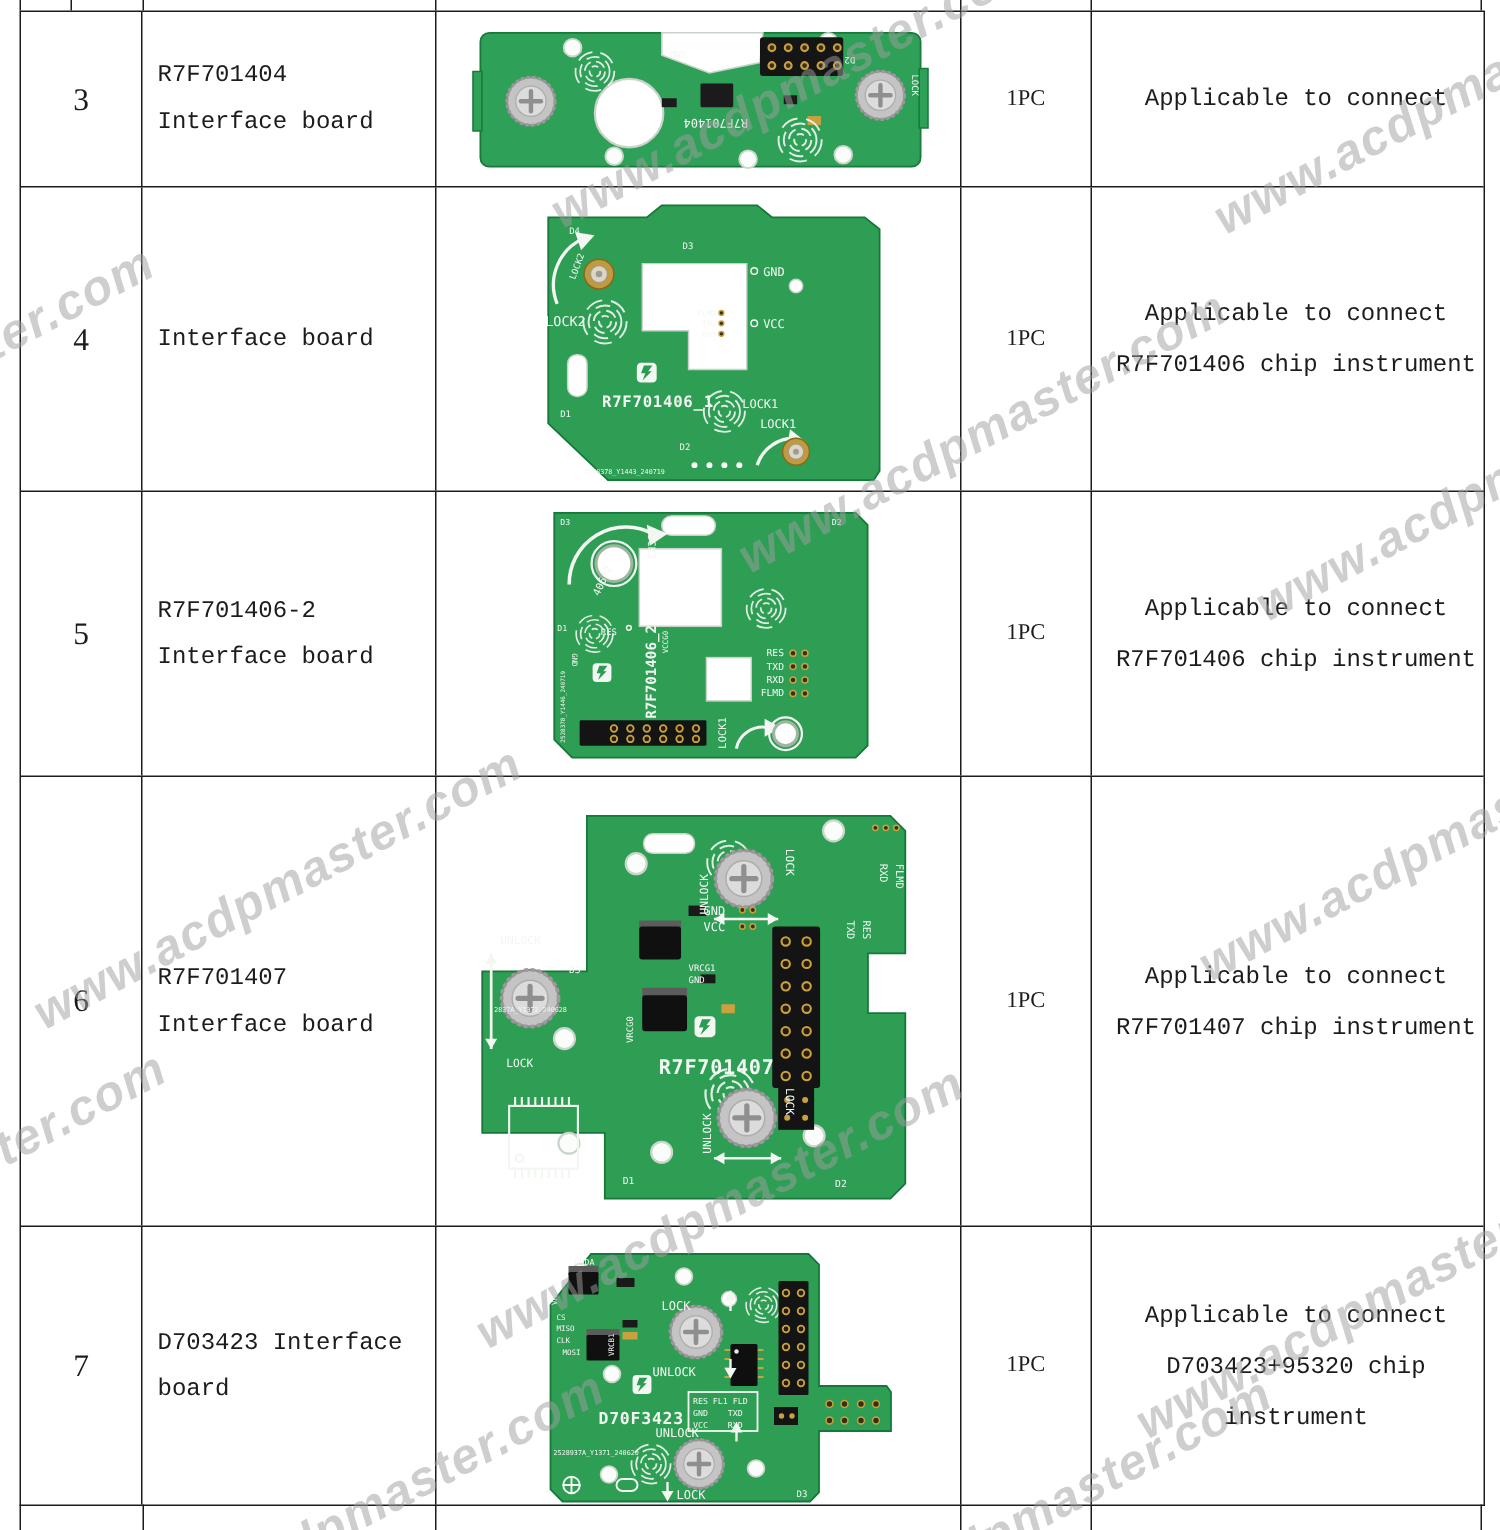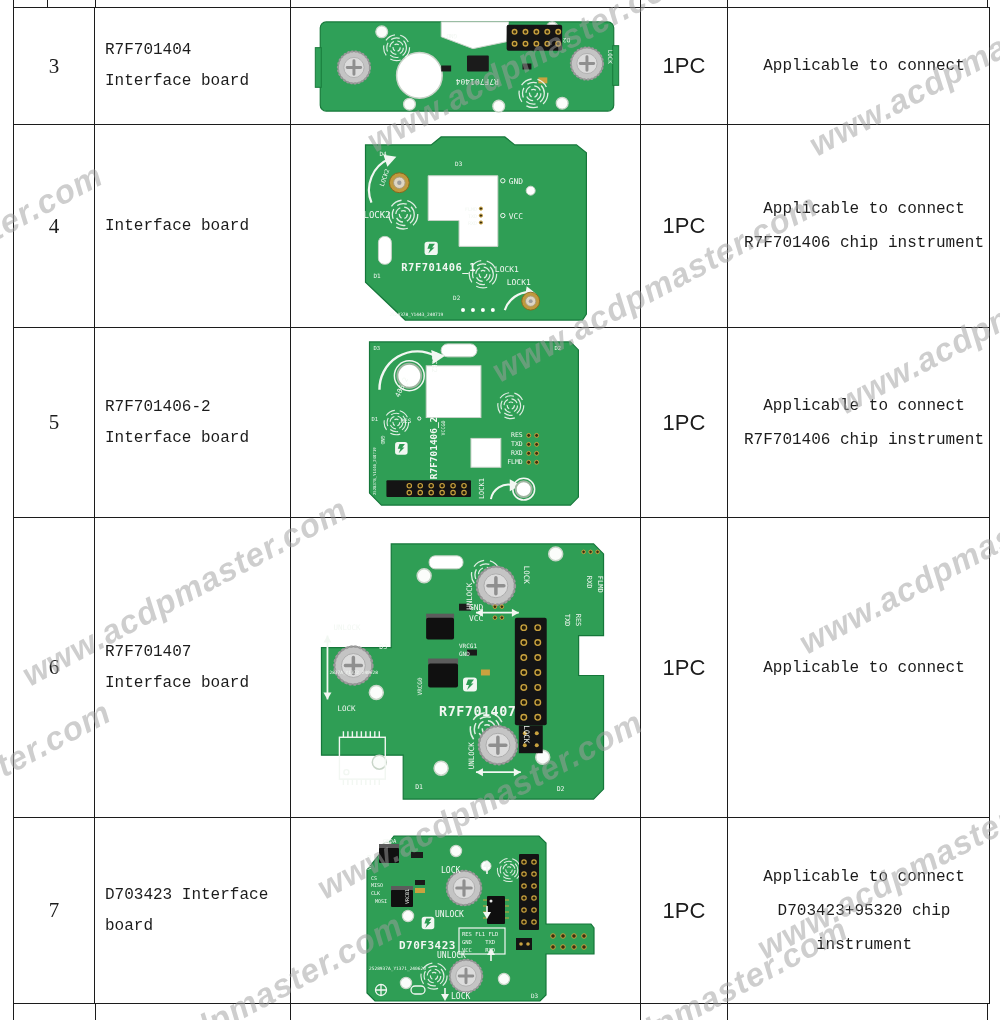--- a/index.html
+++ b/index.html
@@ -13,21 +13,21 @@
   
   .vseg{position:absolute;width:1px;background:#1c1c1c;}
   
   .tbl{position:absolute;left:13px;top:7px;width:975px;border:1px solid #1c1c1c;z-index:1;}
   .row{display:flex;width:100%;box-sizing:border-box;border-bottom:1px solid #1c1c1c;}
   .row:last-child{border-bottom:none;}
   .cell{box-sizing:border-box;border-right:1px solid #1c1c1c;display:flex;flex-direction:column;justify-content:center;}
   .c-no  {width:81px;align-items:center;font-family:"Liberation Serif",serif;font-size:21px;}
   .c-name{width:196px;padding-left:10px;font-size:16px;line-height:31px;}
   .c-img {width:350px;align-items:center;justify-content:center;padding:0;}
-  .c-qty {width:87px;align-items:center;font-family:Liberation Sans, sans-serif;font-size:22px;}
+  .c-qty {width:87px;align-items:center;font-family:Liberation Serif, serif;font-size:15px;}
   .c-desc{width:261px;padding-left:11px;font-size:16px;line-height:34px;border-right:none;text-align:center;}
   .r3{height:117px;} .r4{height:203px;} .r5{height:190px;} .r6{height:300px;} .r7{height:185px;}
   svg{display:block;}
   svg text{font-family:"DejaVu Sans Mono",monospace;fill:#f2f7f2;}
 </style>
 </head>
 <body>
 
 <div class="page">
 
@@ -378,20 +378,21 @@
           <text font-size="13.5" font-weight="bold" letter-spacing="0.5" x="148" y="199">R7F701407</text>
           <text font-size="4.5" x="38" y="157">2837A_Y1372_240628</text>
           <text font-size="6.5" x="88" y="131">D3</text>
           <text font-size="6.5" x="124" y="272">D1</text>
           <text font-size="6.5" x="266" y="274">D2</text>
         </svg>
       </div>
       <div class="cell c-qty">1PC</div>
       <div class="cell c-desc">
         <div>Applicable to connect</div>
+        <div>R7F701407 chip instrument</div>
       </div>
     </div>
 
     <div class="row r7">
       <div class="cell c-no">7</div>
       <div class="cell c-name">
         <div>D703423 Interface</div>
         <div>board</div>
       </div>
       <div class="cell c-img">

